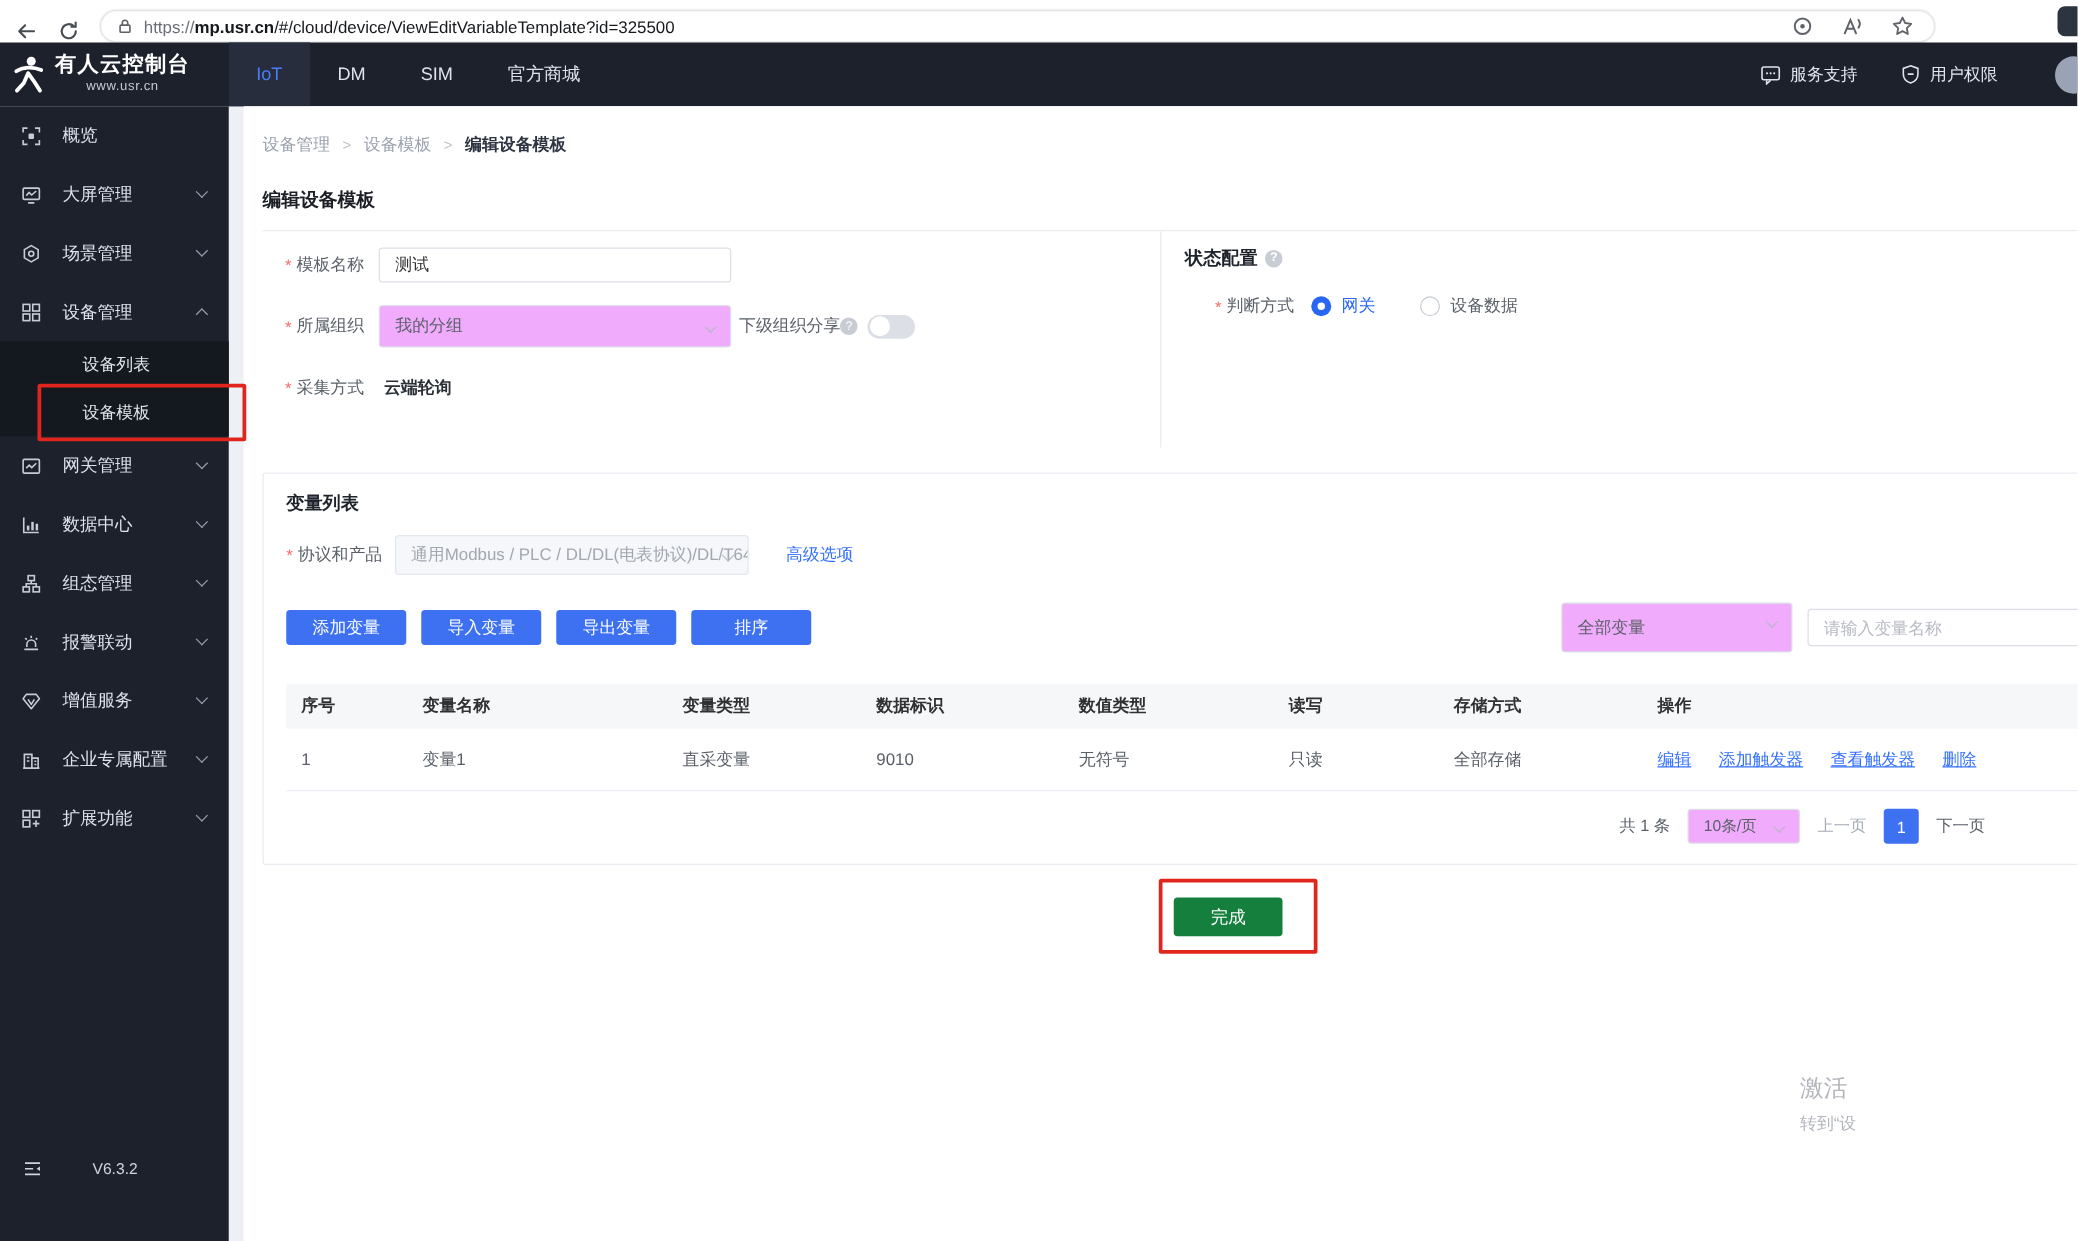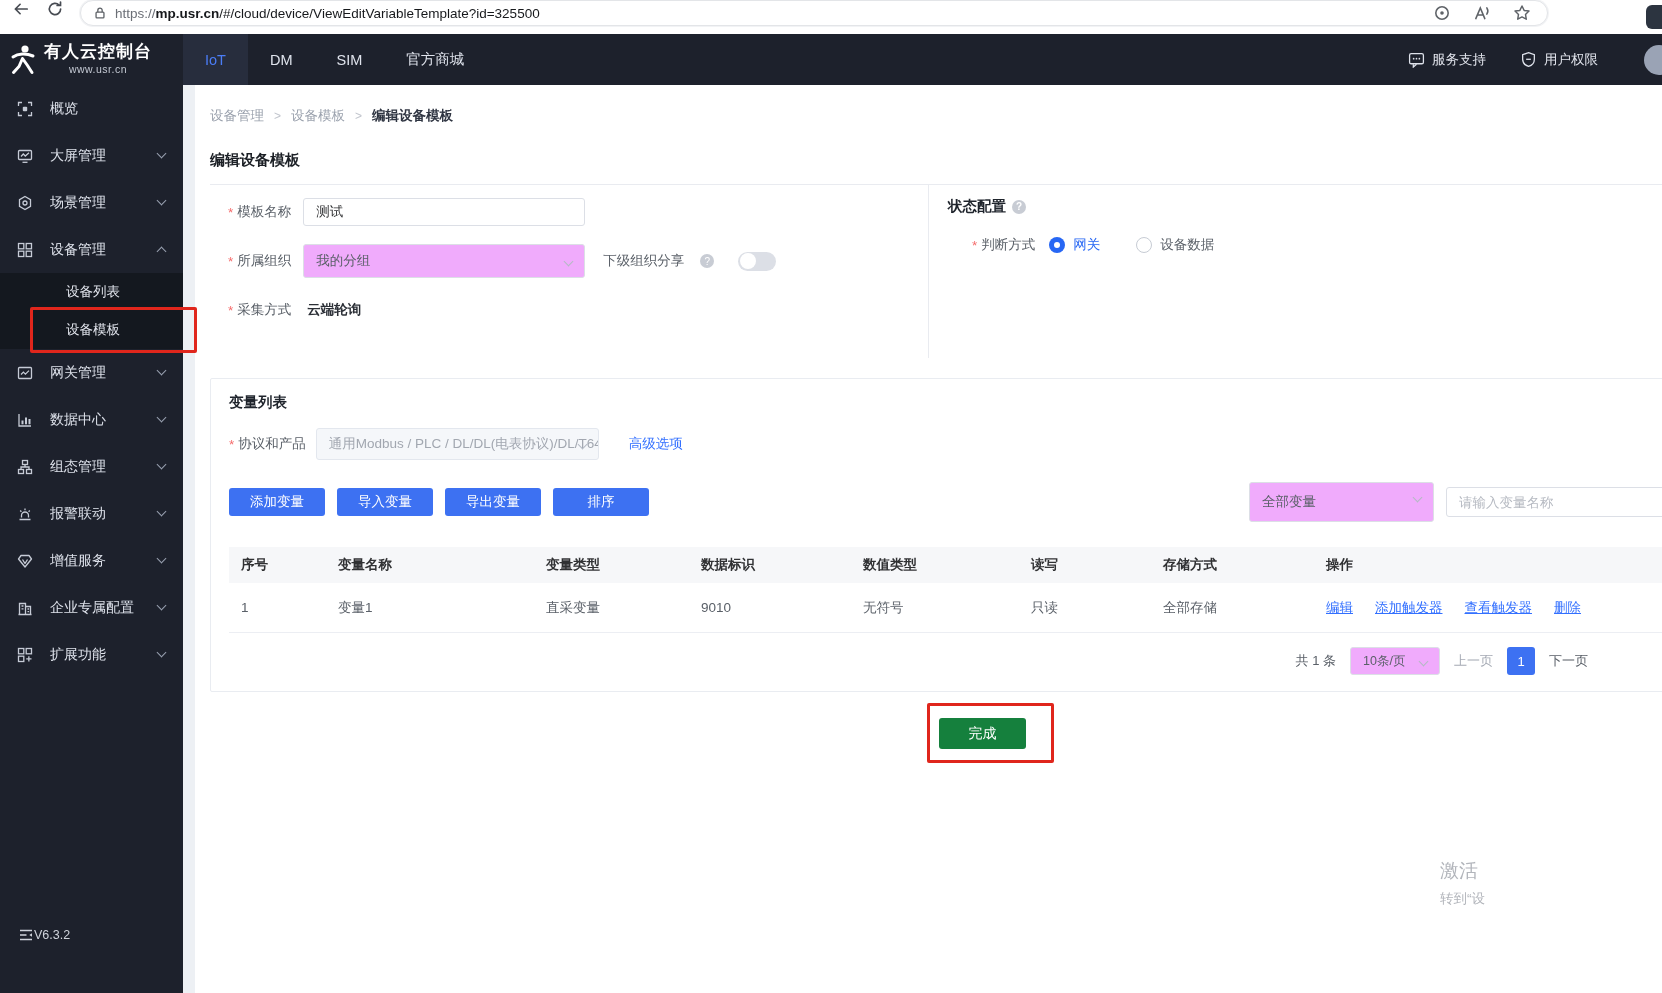--- a/index.html
+++ b/index.html
@@ -6,21 +6,21 @@
   html, body { margin: 0; }
   body {
     width: 1662px; height: 993px; overflow: hidden; position: relative;
     font-family: "Liberation Sans", "DejaVu Sans", sans-serif;
     background: #fff; color: #303133;
   }
   svg { display: block; }
 
   
   .browser-bar {
-    height: 34px; background: #fff; display: flex; align-items: flex-start;
+    height: 34px; background: #fff; display: flex; align-items: flex-end;
     padding: 0 0 0 12px; gap: 16px; position: relative;
   }
   .bicon { width: 18px; height: 18px; flex: none; }
   .url-pill {
     height: 26px; flex: none; width: 1468px; background: #f1f3f4;
     border-radius: 13px; display: flex; align-items: center;
     padding: 0 10px 0 12px; gap: 8px; background: #fff;
     border: 1px solid #e3e5e8; box-shadow: 0 0 0 1px #f2f3f5;
   }
   .url-text { font-size: 13.5px; color: #202124; white-space: nowrap; overflow: hidden; flex: 1; }
@@ -75,21 +75,21 @@
   .sub-item {
     height: 38px; line-height: 38px; padding-left: 66px; font-size: 13.5px;
     color: #e3e6ee; cursor: pointer; position: relative;
   }
   .annot-side {
     position: absolute; left: 30px; right: -14px; top: -4px; bottom: -4px;
     border: 3px solid #e0261c; border-radius: 2px; pointer-events: none; z-index: 20;
   }
   .sidebar-bottom {
     position: absolute; bottom: 48px; left: 0; right: 0; height: 20px;
-    display: flex; align-items: center; padding: 0 18px; 
+    display: flex; align-items: center; padding: 0 18px; gap: 40px;
     color: #cfd3db; font-size: 12.5px;
   }
 
   
   .breadcrumb { margin-top: 22px; font-size: 13.5px; color: #9aa1ad; display: flex; gap: 10px; align-items: center; }
   .breadcrumb .sep { color: #c0c4cc; font-size: 12px; }
   .breadcrumb .current { color: #2f3542; font-weight: bold; }
   .page-title { margin-top: 26px; font-size: 15px; font-weight: bold; color: #1c2026; }
 
   
@@ -108,21 +108,21 @@
     margin-left: 12px; width: 282px; height: 34px; border: 1px solid #dcdfe6;
     border-radius: 3px; padding: 0 26px 0 12px; font-size: 13.5px; color: #5a6068;
     display: flex; align-items: center; position: relative; cursor: pointer; background: #f0abfc;
     white-space: nowrap; overflow: hidden;
   }
   .select .sel-chev {
     position: absolute; right: 12px; top: 13px; width: 7px; height: 7px;
     border-right: 1.4px solid #b4bac4; border-bottom: 1.4px solid #b4bac4; transform: rotate(45deg);
   }
   .select.disabled { background: #f5f7fa; border-color: #e3e7ee; color: #a2a7b0; cursor: not-allowed; }
-  .share-wrap { display: flex; align-items: center; margin-left: 18px; gap: 16px; }
+  .share-wrap { display: flex; align-items: center; margin-left: 6px; gap: 0; }
   .share-label { font-size: 13.5px; color: #5a6068; }
   .qmark {
     width: 14px; height: 14px; border-radius: 50%; background: #c8ccd4; color: #fff;
     font-size: 10px; display: inline-flex; align-items: center; justify-content: center; flex: none;
   }
   .toggle { width: 38px; height: 19px; border-radius: 10px; background: #dcdfe6; position: relative; margin-left: 8px; cursor: pointer; flex: none; }
   .toggle .knob { position: absolute; left: 1.5px; top: 1.5px; width: 16px; height: 16px; border-radius: 50%; background: #fff; }
   .static-value { margin-left: 16px; font-size: 13.5px; font-weight: bold; color: #2b2f36; }
 
   .status-zone { position: absolute; left: 738px; top: 12px; }

